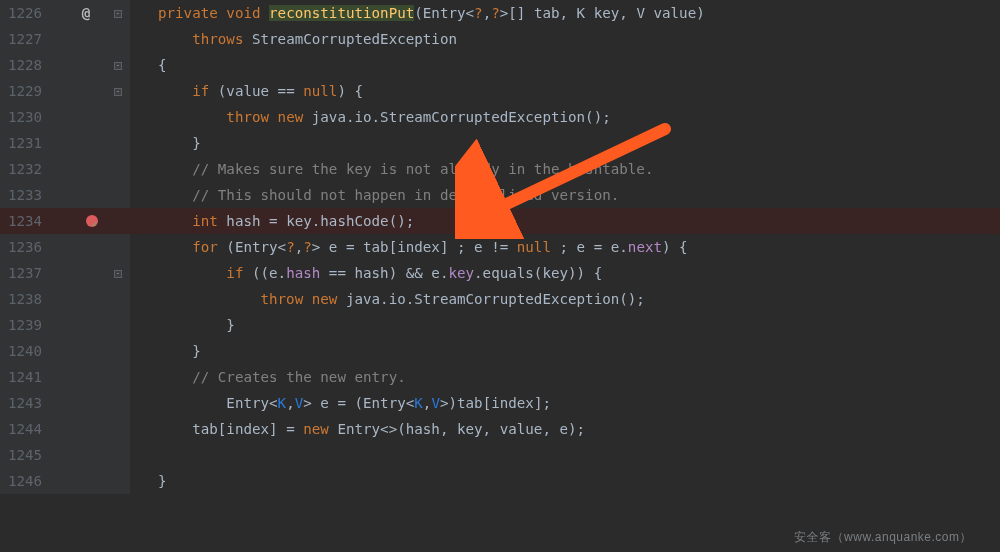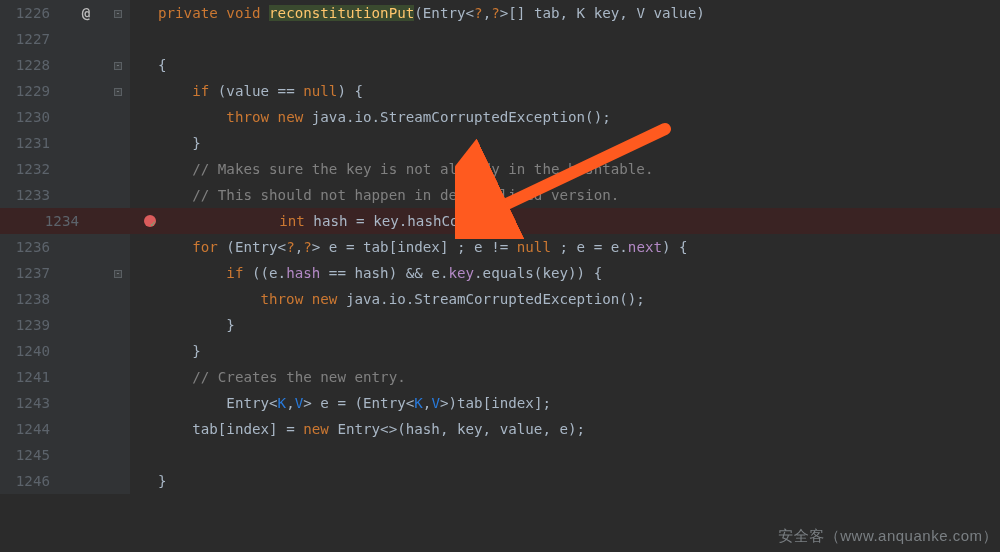--- a/index.html
+++ b/index.html
@@ -19,21 +19,21 @@
     height: 100%;
   }
   .line {
     display: flex;
     height: 26px;
     line-height: 26px;
     white-space: pre;
   }
   .gutter-ln {
     width: 60px;
-    text-align: right;
+    text-align: center;
     padding-right: 10px;
     color: #5c636b;
     background: #313335;
     flex: 0 0 60px;
   }
   .gutter-col2 {
     width: 52px;
     background: #313335;
     flex: 0 0 52px;
     text-align: center;
@@ -67,21 +67,20 @@
     flex: 1;
     padding-left: 28px;
   }
   .line.bp {
     background: #3a2323;
   }
   .line.bp .gutter-ln,
   .line.bp .gutter-col2,
   .line.bp .fold {
     background: #3a2323;
-    margin-left: 29px;
   }
   .bp-dot {
     position: absolute;
     left: 26px;
     top: 7px;
     width: 12px;
     height: 12px;
     background: #db5c5c;
     border-radius: 50%;
   }
@@ -108,34 +107,34 @@
     position: absolute;
     left: 455px;
     top: 119px;
     width: 230px;
     height: 120px;
     pointer-events: none;
   }
 
   .watermark {
     position: absolute;
-    right: 2px;
+    right: 28px;
     bottom: 6px;
-    font-size: 15px;
+    font-size: 12px;
     color: #7a7f83;
     font-family: sans-serif;
     letter-spacing: 0.5px;
   }
 </style>
 </head>
 <body>
 
 <div class="editor" id="editor">
     <div class="line"><div class="gutter-ln">1226</div><div class="gutter-col2"><span class="at-sign">@</span></div><div class="fold"><span class="dash">-</span></div><div class="code"><span></span><span class="kw">private </span><span class="kw">void </span><span class="mname-hl">reconstitutionPut</span><span class="ident">(Entry&lt;</span><span class="kw">?</span><span class="ident">,</span><span class="kw">?</span><span class="ident">&gt;[] tab, K key, V value)</span></div></div>
-    <div class="line"><div class="gutter-ln">1227</div><div class="gutter-col2"></div><div class="fold"></div></div>
+    <div class="line"><div class="gutter-ln">1227</div><div class="gutter-col2"></div><div class="fold"></div><div class="code"><span>    </span><span class="kw">throws </span><span class="ident">StreamCorruptedException</span></div></div>
     <div class="line"><div class="gutter-ln">1228</div><div class="gutter-col2"></div><div class="fold"><span class="dash">-</span></div><div class="code"><span></span><span class="ident">{</span></div></div>
     <div class="line"><div class="gutter-ln">1229</div><div class="gutter-col2"></div><div class="fold"><span class="dash">-</span></div><div class="code"><span>    </span><span class="kw">if </span><span class="ident">(value == </span><span class="kw">null</span><span class="ident">) {</span></div></div>
     <div class="line"><div class="gutter-ln">1230</div><div class="gutter-col2"></div><div class="fold"></div><div class="code"><span>        </span><span class="kw">throw new </span><span class="ident">java.io.StreamCorruptedException();</span></div></div>
     <div class="line"><div class="gutter-ln">1231</div><div class="gutter-col2"></div><div class="fold"></div><div class="code"><span>    </span><span class="ident">}</span></div></div>
     <div class="line"><div class="gutter-ln">1232</div><div class="gutter-col2"></div><div class="fold"></div><div class="code"><span>    </span><span class="cmnt">// Makes sure the key is not already in the hashtable.</span></div></div>
     <div class="line"><div class="gutter-ln">1233</div><div class="gutter-col2"></div><div class="fold"></div><div class="code"><span>    </span><span class="cmnt">// This should not happen in deserialized version.</span></div></div>
     <div class="line bp"><div class="gutter-ln">1234</div><div class="gutter-col2"><span class="bp-dot"></span><span class="bp-check">✓</span></div><div class="fold"></div><div class="code"><span>    </span><span class="kw">int </span><span class="ident">hash = key.hashCode();</span></div></div>
     <div class="line"><div class="gutter-ln">1236</div><div class="gutter-col2"></div><div class="fold"></div><div class="code"><span>    </span><span class="kw">for </span><span class="ident">(Entry&lt;</span><span class="kw">?</span><span class="ident">,</span><span class="kw">?</span><span class="ident">&gt; e = tab[index] ; e != </span><span class="kw">null </span><span class="ident">; e = e.</span><span class="purple">next</span><span class="ident">) {</span></div></div>
     <div class="line"><div class="gutter-ln">1237</div><div class="gutter-col2"></div><div class="fold"><span class="dash">-</span></div><div class="code"><span>        </span><span class="kw">if </span><span class="ident">((e.</span><span class="purple">hash</span><span class="ident"> == hash) &amp;&amp; e.</span><span class="purple">key</span><span class="ident">.equals(key)) {</span></div></div>
     <div class="line"><div class="gutter-ln">1238</div><div class="gutter-col2"></div><div class="fold"></div><div class="code"><span>            </span><span class="kw">throw new </span><span class="ident">java.io.StreamCorruptedException();</span></div></div>

